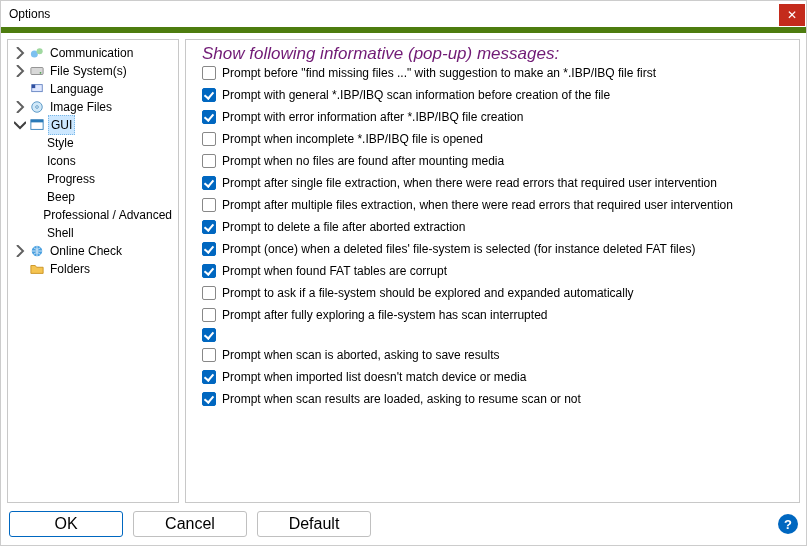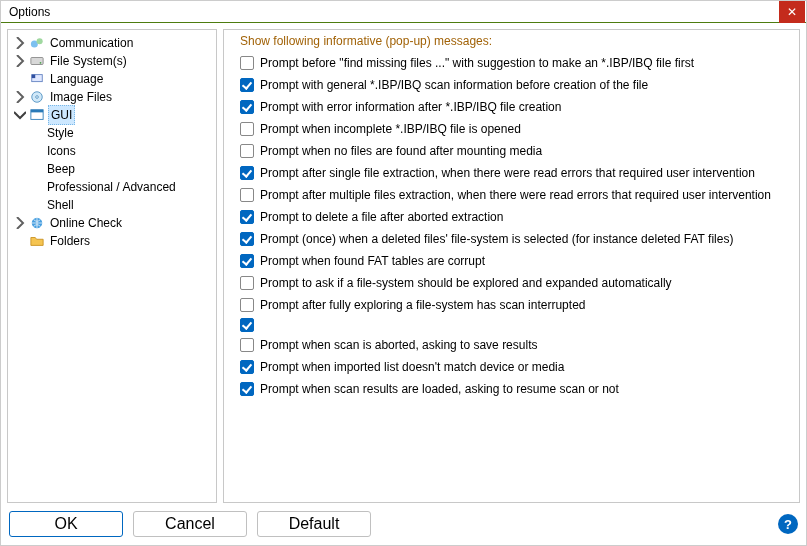--- a/index.html
+++ b/index.html
@@ -13,46 +13,46 @@
     overflow: hidden;
   }
   .window {
     width: 807px; height: 546px;
     border: 1px solid #ccc;
     background: #fff;
     display: flex;
     flex-direction: column;
   }
   .titlebar {
-    height: 22px;
+    height: 32px;
     display: flex;
     align-items: center;
     padding: 0 0 0 8px;
     background: #fff;
-    border-bottom: 1px solid #4d7c0f;
+    border-bottom: 6px solid #4d7c0f;
   }
   .titlebar .title { flex: 1; font-size: 12px; }
   .close-btn {
     width: 26px; height: 22px;
     background: #c42b1c;
     color: #fff;
     display: flex; align-items: center; justify-content: center;
     font-size: 12px;
     cursor: pointer;
     margin: 1px 1px 0 0;
   }
   .body {
     flex: 1;
     display: flex;
     padding: 6px 6px 0 6px;
     gap: 6px;
     overflow: hidden;
   }
   .tree-panel {
-    width: 210px;
+    width: 172px;
     border: 1px solid #c8c8c8;
     background: #fff;
     overflow: auto;
     padding: 4px 2px;
   }
   .tree ul {
     list-style: none;
     margin: 0;
     padding: 0 0 0 16px;
   }
@@ -99,22 +99,23 @@
   .groupbox {
     margin: 6px 6px 6px 6px;
     padding: 14px 10px 10px 10px;
     position: relative;
   }
   .groupbox-legend {
     position: absolute;
     top: -2px; left: 6px;
     background: #fff;
     padding: 0 4px;
-    color: #a16207;
-    font-size: 12px;
+    color: #701a75;
+    font-size: 17px;
+    font-style: italic;
   }
   .check-list { display: flex; flex-direction: column; gap: 4px; margin-top: 4px; }
   .check-row {
     display: flex; align-items: center; gap: 6px;
     font-size: 12px;
     line-height: 18px;
   }
   .cb {
     width: 14px; height: 14px;
     border: 1px solid #888;
@@ -265,20 +266,26 @@
                 </li>
               <li>
                   <div class="node">
                 <span class="caret none"></span>
                 <span class="label-bg">Icons</span>
               </div>
                 </li>
               <li>
                   <div class="node">
                 <span class="caret none"></span>
+                <span class="label-bg">Progress</span>
+              </div>
+                </li>
+              <li>
+                  <div class="node">
+                <span class="caret none"></span>
                 <span class="label-bg">Beep</span>
               </div>
                 </li>
               <li>
                   <div class="node">
                 <span class="caret none"></span>
                 <span class="label-bg">Professional / Advanced</span>
               </div>
                 </li>
               <li>

